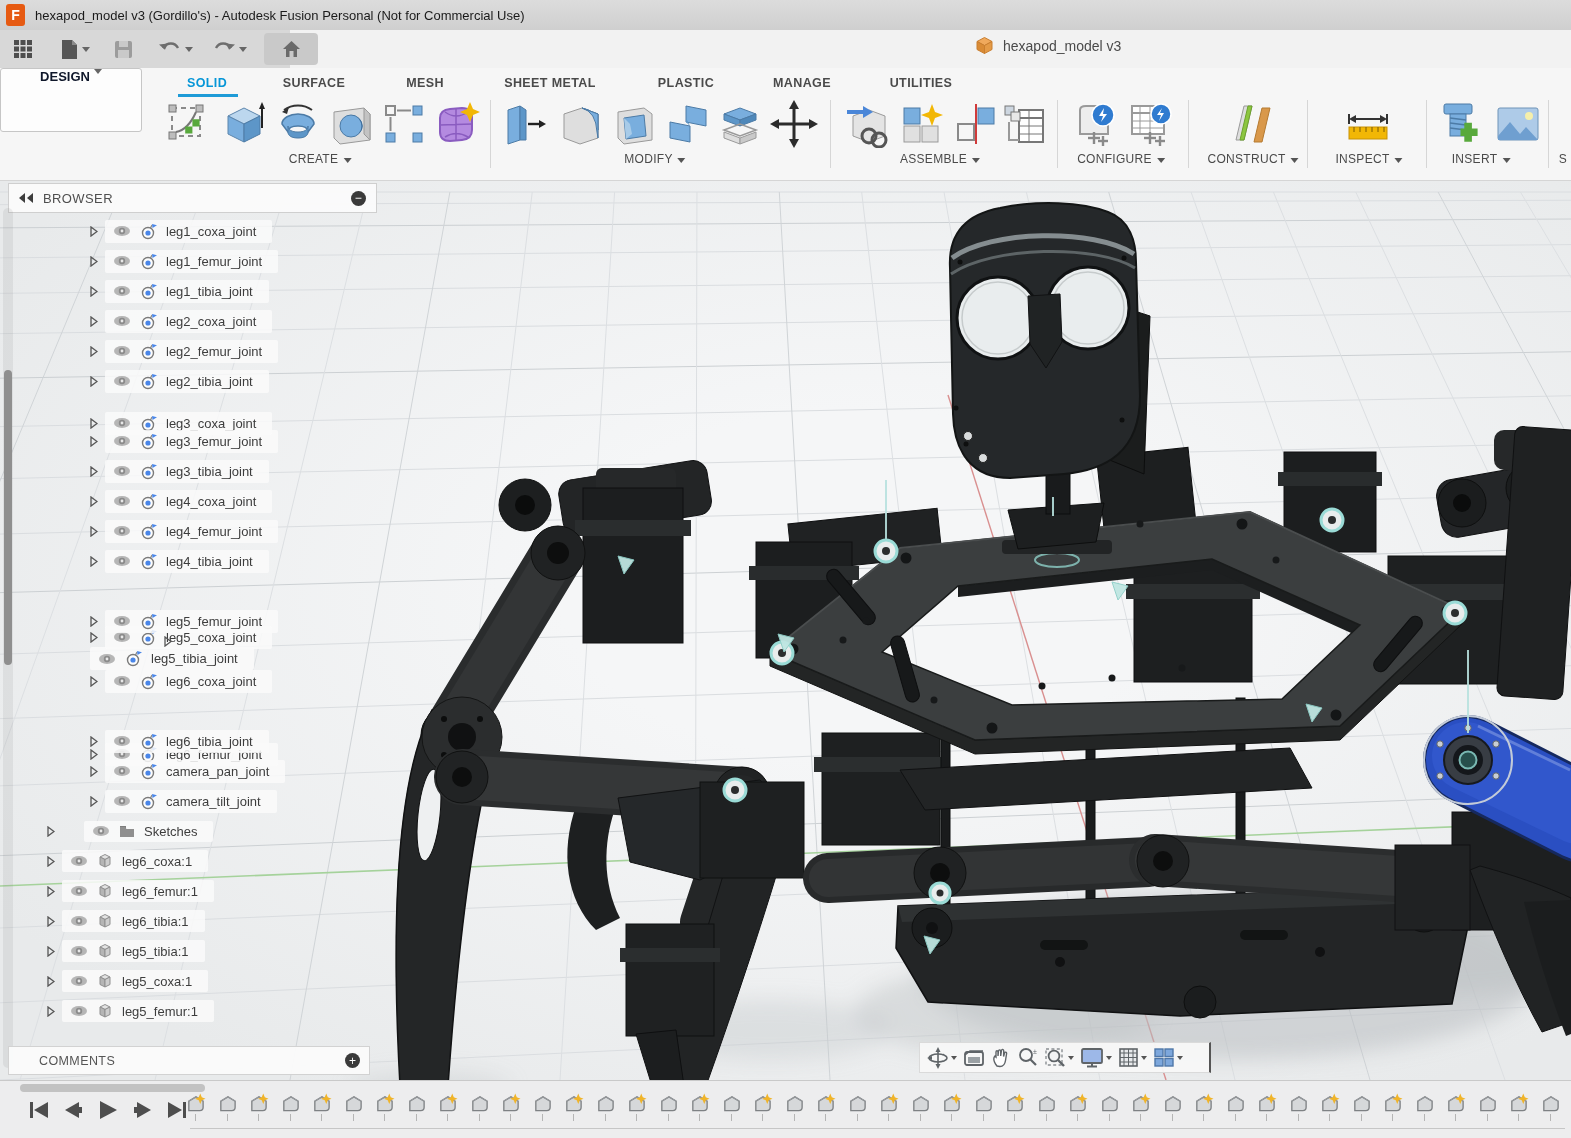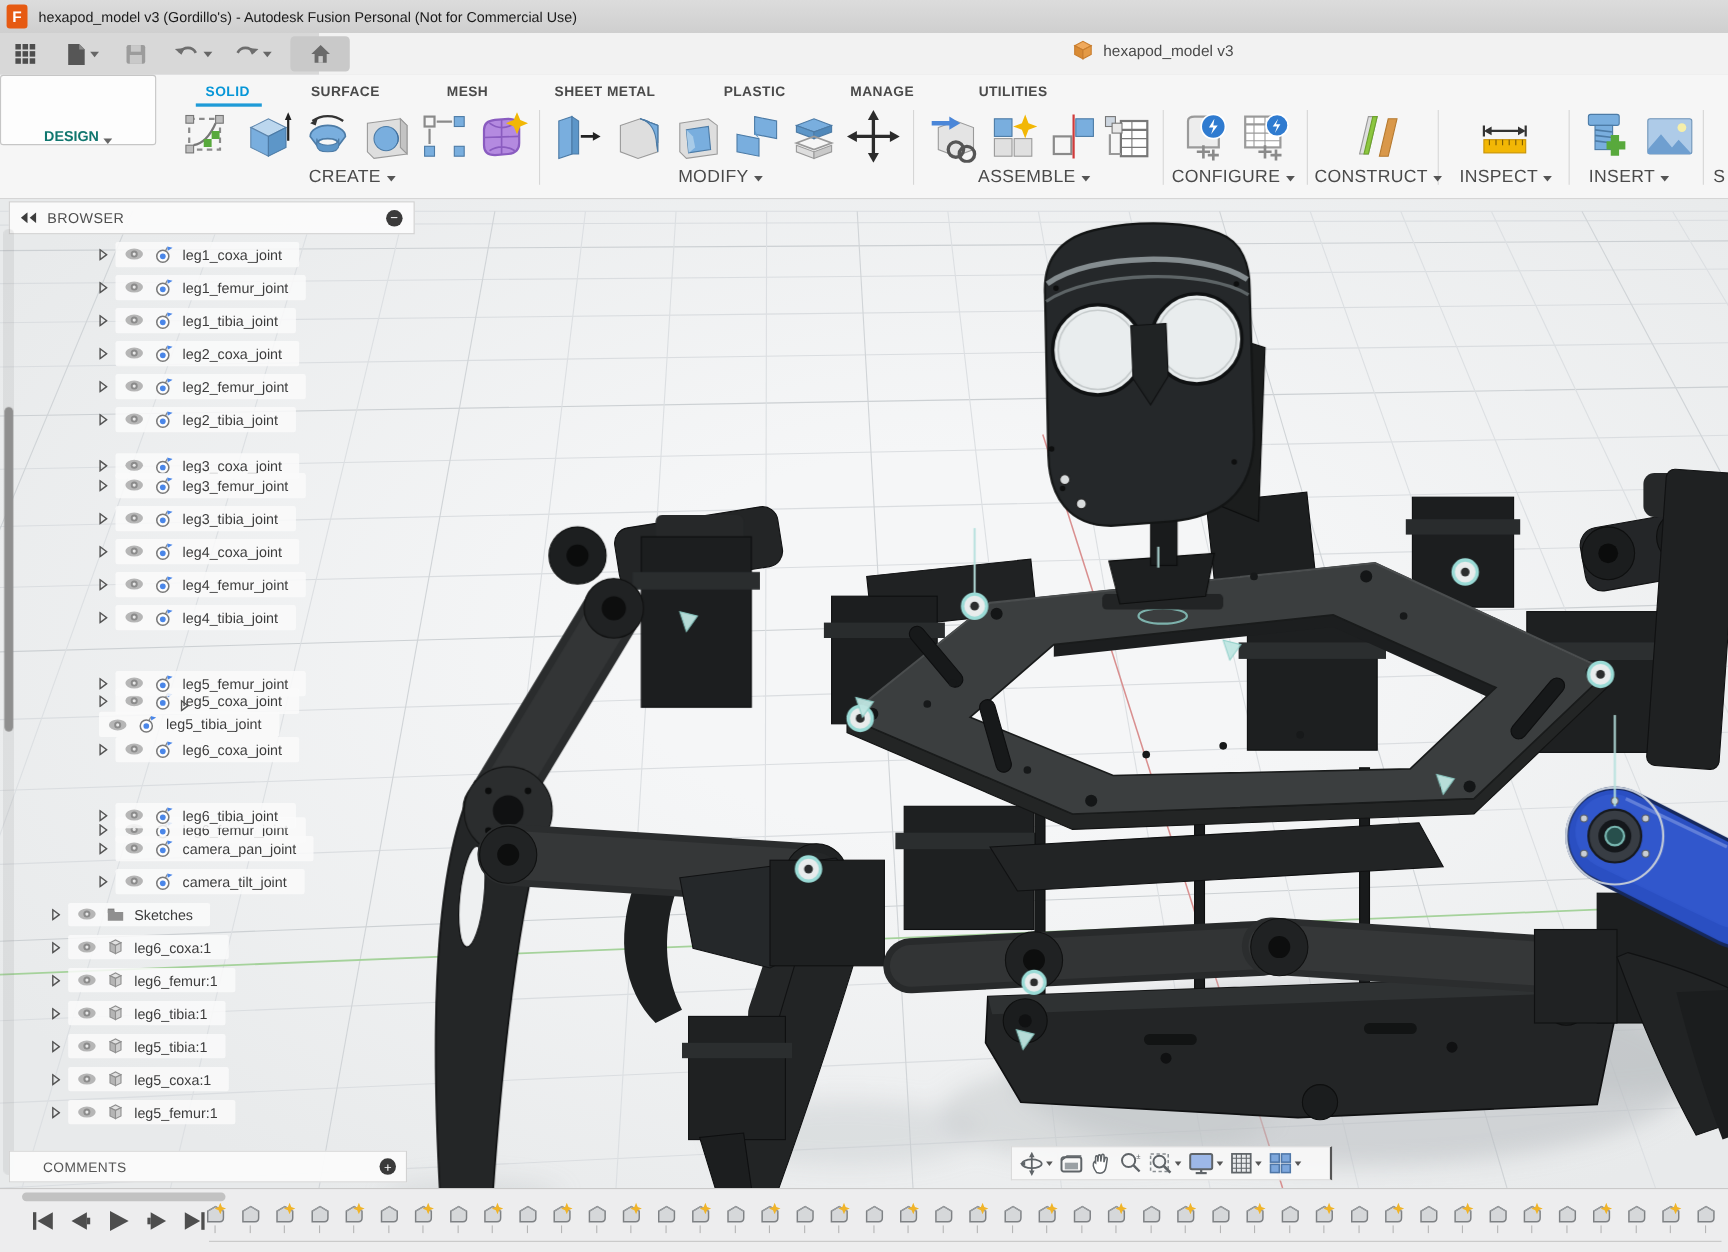--- a/index.html
+++ b/index.html
@@ -21,24 +21,24 @@
          border-top:5px solid #666;display:inline-block;margin-left:4px;}
   #home-btn{background:#c9c9c9;border-radius:4px;width:40px;}
   #doc-tab{left:975px;top:36px;display:flex;align-items:center;gap:9px;font-size:14px;color:#4a4a4a;}
   
   #ribbon{left:0;top:68px;width:1571px;height:112px;background:#f6f6f6;border-bottom:1px solid #d5d5d5;}
   .rtab{position:absolute;top:8px;transform:translateX(-50%);font-size:12.5px;color:#4a4a4a;
         letter-spacing:.4px;cursor:pointer;font-weight:600;}
   .rtab.active{color:#0696d7;}
   #tab-underline{left:178px;top:26px;width:60px;height:3px;background:#1e9bd7;}
   #design-btn{left:10px;top:20px;width:140px;height:62px;background:#fdfdfd;border:1px solid #c6c6c6;
-              border-radius:3px;display:flex;align-items:flex-end;justify-content:center;
-              font-size:13px;font-weight:bold;color:#0f766e;cursor:pointer;}
+              border-radius:3px;display:flex;align-items:flex-start;justify-content:center;
+              font-size:13px;font-weight:bold;color:#0f172a;cursor:pointer;}
   .ricon{position:absolute;top:32px;width:48px;height:48px;cursor:pointer;}
-  .glabel{position:absolute;top:84px;transform:translateX(-50%);font-size:16px;color:#4a4a4a;
+  .glabel{position:absolute;top:84px;transform:translateX(-50%);font-size:12px;color:#4a4a4a;
           letter-spacing:.3px;cursor:pointer;white-space:nowrap;}
   .gdiv{position:absolute;top:32px;width:1px;height:68px;background:#d6d6d6;}
   
   #canvas-bg{left:0;top:180px;width:1571px;height:900px;
              background:radial-gradient(ellipse at 55% 45%,#f5f6f7 25%,#e8eaeb 85%);}
   #scene{left:0;top:0;}
   
   #browser-head{left:8px;top:183px;width:367px;height:28px;background:rgba(251,251,251,.95);
                 border:1px solid #cfcfcf;display:flex;align-items:center;font-size:13px;color:#4f4f4f;
                 letter-spacing:.4px;}
@@ -1141,21 +1141,21 @@
           <svg width="17" height="17" viewBox="0 0 17 17">
             <line x1="9" y1="8" x2="12" y2="2" stroke="#8a8a8a" stroke-width="1.2"></line>
             <path d="M12 1 L17 2.2 L12.5 5 Z" fill="#4a86e8"></path>
             <circle cx="8" cy="10" r="5.5" fill="#fdfdfd" stroke="#7a7a7a" stroke-width="1.4"></circle>
             <circle cx="8" cy="10" r="2.6" fill="#4a86e8"></circle>
           </svg>
         </span>
         <span class="blabel">camera_pan_joint</span>
       </span>
     </div>
-    <div class="brow folder" style="top: 600px;">
+    <div class="brow folder" style="top: 600px; gap: 22px;">
       <span class="tri">
         <svg width="8" height="11" viewBox="0 0 8 11">
           <path d="M1 1 L7 5.5 L1 10 Z" fill="none" stroke="#555" stroke-width="1.3"></path>
         </svg>
       </span>
       <span class="chip">
         <span style="display:flex">
           <svg width="18" height="12" viewBox="0 0 18 12">
             <ellipse cx="9" cy="6" rx="8" ry="5" fill="#b6b6b6"></ellipse>
             <circle cx="9" cy="6" r="3.2" fill="#8b8b8b"></circle>

